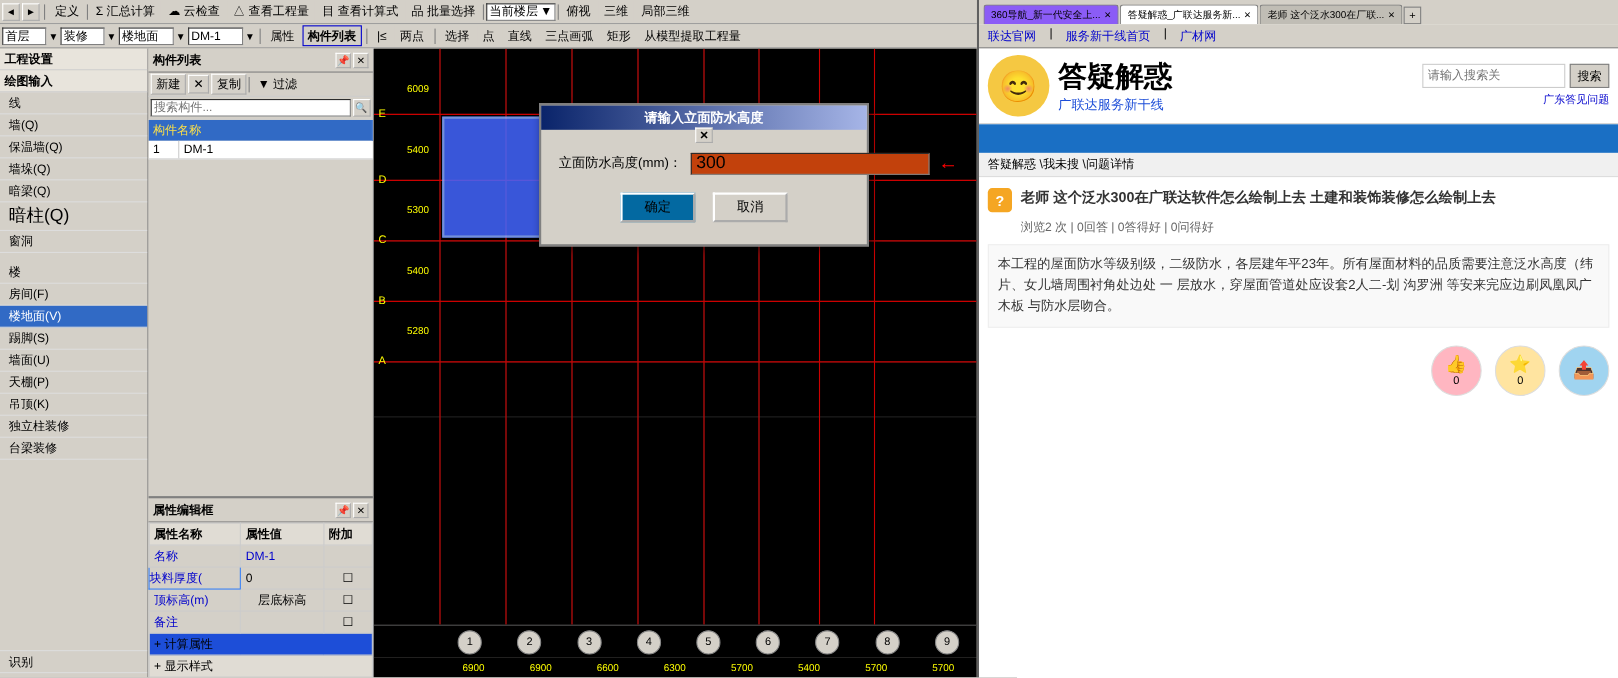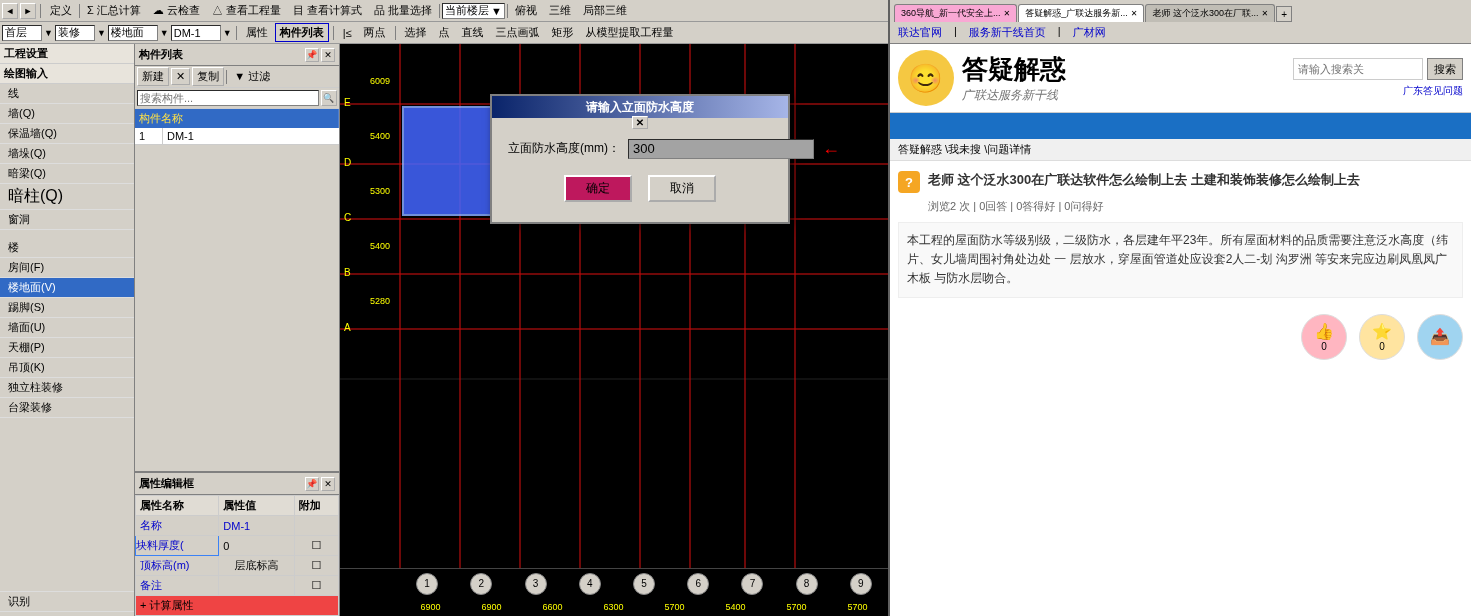--- a/index.html
+++ b/index.html
@@ -164,22 +164,25 @@
               <tr>
                 <td style="padding:2px 4px;font-size:11px;border:1px solid #ccc;color:#0000cc;">顶标高(m)</td>
                 <td style="padding:2px 4px;font-size:11px;border:1px solid #ccc;text-align:center;">层底标高</td>
                 <td style="padding:2px 4px;font-size:11px;border:1px solid #ccc;text-align:center;">☐</td>
               </tr>
               <tr>
                 <td style="padding:2px 4px;font-size:11px;border:1px solid #ccc;color:#0000cc;">备注</td>
                 <td style="padding:2px 4px;font-size:11px;border:1px solid #ccc;"></td>
                 <td style="padding:2px 4px;font-size:11px;border:1px solid #ccc;text-align:center;">☐</td>
               </tr>
-              <tr style="background:#ef4444;cursor:pointer;">
+              <tr style="background:#1d4ed8;cursor:pointer;">
                 <td colspan="3" style="padding:2px 4px;font-size:11px;border:1px solid #ccc;">+ 计算属性</td>
+              </tr>
+              <tr style="background:#e0dcd4;cursor:pointer;">
+                <td colspan="3" style="padding:2px 4px;font-size:11px;border:1px solid #ccc;">+ 显示样式</td>
               </tr>
             </tbody>
           </table>
         </div>
       </div>
 
       <div style="flex:1; position:relative; display:flex; flex-direction:column; overflow:hidden;">
 
         <div style="flex:1; position:relative; background:#000; overflow:hidden;">
 
@@ -234,25 +237,25 @@
             <div style="background:#d4d0c8; border:2px solid #808080; box-shadow:3px 3px 8px rgba(0,0,0,0.6); width:300px;">
 
               <div style="background:linear-gradient(to right, #0a246a, #a6b5e7); color:white; padding:3px 6px; display:flex; align-items:center; justify-content:space-between; height:22px;flex-direction:column;">
                 <span style="font-size:12px;font-weight:bold;">请输入立面防水高度</span>
                 <button style="background:#d4d0c8;color:black;border:1px outset #fff;width:16px;height:14px;font-size:10px;cursor:pointer;font-weight:bold;">✕</button>
               </div>
 
               <div style="padding:20px 16px;">
                 <div style="display:flex; align-items:center; gap:8px; margin-bottom:16px;">
                   <label style="font-size:12px;white-space:nowrap;">立面防水高度(mm)：</label>
-                  <input type="text" style="flex: 1 1 0%; height: 20px; border: 1px inset rgb(128, 128, 128); background: #a3a3a3; padding: 0px 4px; font-size: 13px;" value="300">
+                  <input type="text" style="flex: 1 1 0%; height: 20px; border: 1px inset rgb(128, 128, 128); background: #c2410c; padding: 0px 4px; font-size: 16px;" value="300">
                   <span style="color:red;font-size:18px;font-weight:bold;">←</span>
                 </div>
                 <div style="display:flex;justify-content:center;gap:16px;">
-                  <button style="background:#be185d;border:2px outset #fff;padding:3px 20px;font-size:12px;cursor:pointer;min-width:60px;">确定</button>
+                  <button style="background:#0369a1;border:2px outset #fff;padding:3px 20px;font-size:12px;cursor:pointer;min-width:60px;">确定</button>
                   <button style="background:#d4d0c8;border:2px outset #fff;padding:3px 20px;font-size:12px;cursor:pointer;min-width:60px;">取消</button>
                 </div>
               </div>
             </div>
           </div>
 
         </div>
 
         <div style="height:30px; background:#000; display:flex; align-items:center; border-top:1px solid #444;">
           <div style="width:60px;"></div>
@@ -284,21 +287,21 @@
         </div>
 
       </div>
 
     </div>
   </div>
 
   <div style="flex:1; display:flex; flex-direction:column; background:white; overflow:hidden;">
 
     <div style="height:22px; background:#d4d0c8; display:flex; align-items:flex-end; padding:0 4px; gap:1px;">
-      <div style="height:18px; background:#f9a8d4; border:1px solid #808080; border-bottom:none; padding:0 6px; font-size:9px; display:flex; align-items:center; gap:3px; cursor:pointer; border-radius:3px 3px 0 0; max-width:140px; overflow:hidden; white-space:nowrap;">
+      <div style="height:18px; background:#8b5cf6; border:1px solid #808080; border-bottom:none; padding:0 6px; font-size:9px; display:flex; align-items:center; gap:3px; cursor:pointer; border-radius:3px 3px 0 0; max-width:140px; overflow:hidden; white-space:nowrap;">
         <span>360导航_新一代安全上...</span>
         <span style="font-size:8px;cursor:pointer;">✕</span>
       </div>
       <div style="height:18px; background:white; border:1px solid #808080; border-bottom:none; padding:0 6px; font-size:9px; display:flex; align-items:center; gap:3px; cursor:pointer; border-radius:3px 3px 0 0; max-width:140px; overflow:hidden; white-space:nowrap;">
         <span>答疑解惑_广联达服务新...</span>
         <span style="font-size:8px;cursor:pointer;">✕</span>
       </div>
       <div style="height:18px; background:#c0bdb5; border:1px solid #808080; border-bottom:none; padding:0 6px; font-size:9px; display:flex; align-items:center; gap:3px; cursor:pointer; border-radius:3px 3px 0 0; max-width:140px; overflow:hidden; white-space:nowrap;">
         <span>老师 这个泛水300在厂联...</span>
         <span style="font-size:8px;cursor:pointer;">✕</span>
@@ -318,21 +321,21 @@
 
     <div style="flex:1; display:flex; flex-direction:column; overflow:hidden;">
 
       <div style="background:white; padding:6px 8px; display:flex; align-items:center; gap:8px; border-bottom:1px solid #ccc; flex-shrink:0;">
 
         <div style="width:56px;height:56px;background:#f5c842;border-radius:50%;display:flex;align-items:center;justify-content:center;font-size:28px;flex-shrink:0;">
           <span>😊</span>
         </div>
         <div>
           <div style="font-size:26px;font-weight:bold;color:#000000;">答疑解惑</div>
-          <div style="font-size:12px;color:#737373;font-style:italic;">广联达服务新干线</div>
+          <div style="font-size:12px;color:#1d4ed8;">广联达服务新干线</div>
         </div>
         <div style="flex:1;"></div>
 
         <div style="display:flex;flex-direction:column;align-items:flex-end;gap:4px;">
           <div style="display:flex;gap:4px;">
             <input type="text" style="width: 130px; height: 22px; border: 1px solid rgb(204, 204, 204); padding: 0px 4px; font-size: 11px;" placeholder="请输入搜索关">
             <button style="height:22px;background:#d4d0c8;border:1px solid #808080;padding:0 6px;font-size:11px;cursor:pointer;">搜索</button>
           </div>
           <a style="font-size:10px;color:#0000cc;cursor:pointer;">广东答见问题</a>
         </div>

